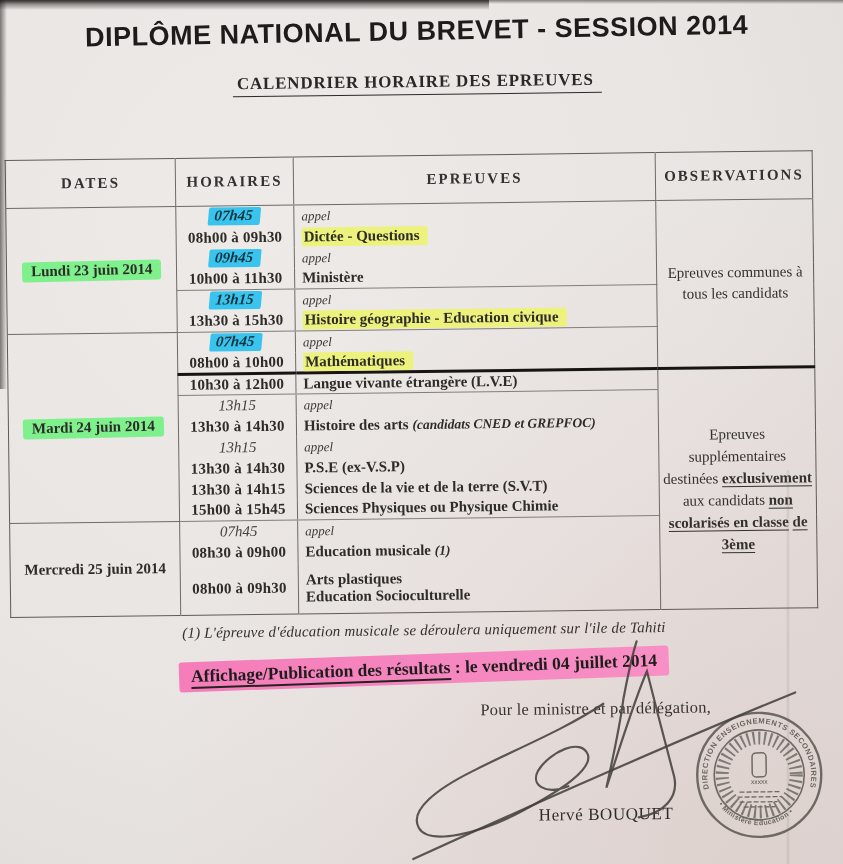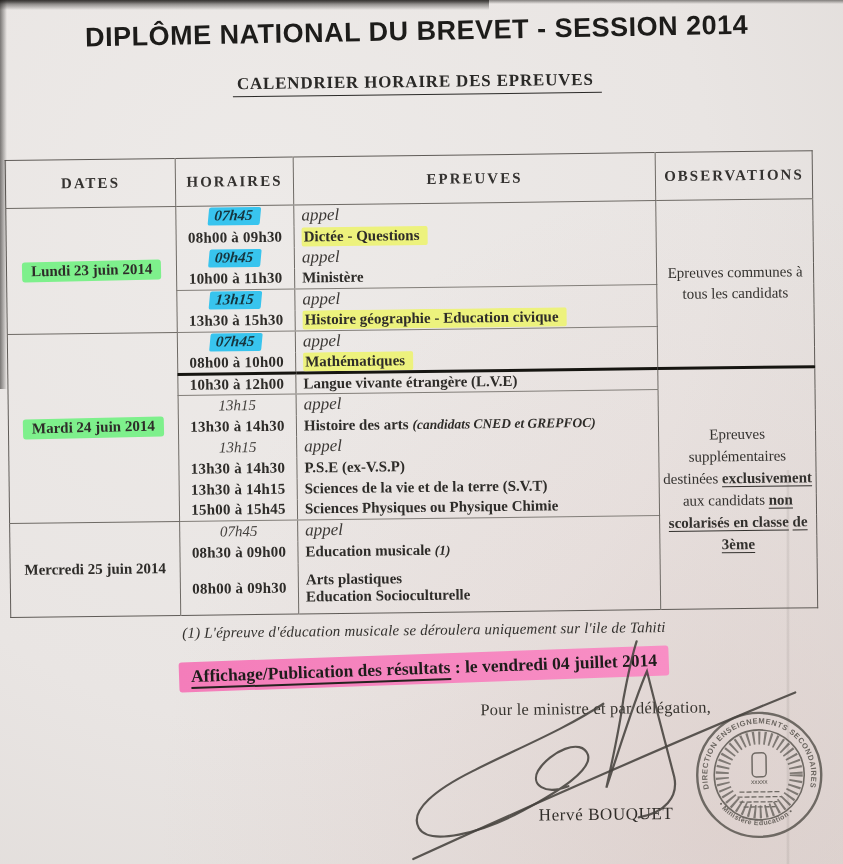--- a/index.html
+++ b/index.html
@@ -59,21 +59,21 @@
   td.bbk{border-bottom:3px solid #161511;}
   td.obs{text-align:center;padding:0 3px;color:#33312e;line-height:21px;}
   td.obs2{line-height:22px;}
   .time{font-weight:bold;letter-spacing:.2px;}
   .time-it{font-style:italic;color:#45423f;}
   .time-cyan{
     display:inline-block;font-style:italic;font-weight:bold;color:#16343d;
     background:var(--cyan);padding:0 8px 1px 6px;border-radius:2px;
     transform:skewX(-6deg);
   }
-  .appel{font-style:italic;font-size:17px;color:#3c3936;}
+  .appel{font-style:italic;font-size:13px;color:#3c3936;}
   .ep{font-weight:bold;}
   .note{font-style:italic;font-weight:bold;font-size:13.5px;}
   .hl-yellow{background:var(--yellow);font-weight:bold;padding:1px 8px 2px 2px;border-radius:2px;}
   .hl-green{
     display:inline-block;background:var(--green);font-weight:bold;
     padding:1px 9px 2px;border-radius:3px;transform:rotate(-.6deg);
   }
   .u{font-weight:bold;text-decoration:underline;text-underline-offset:2.5px;}
   
   .footnote{

